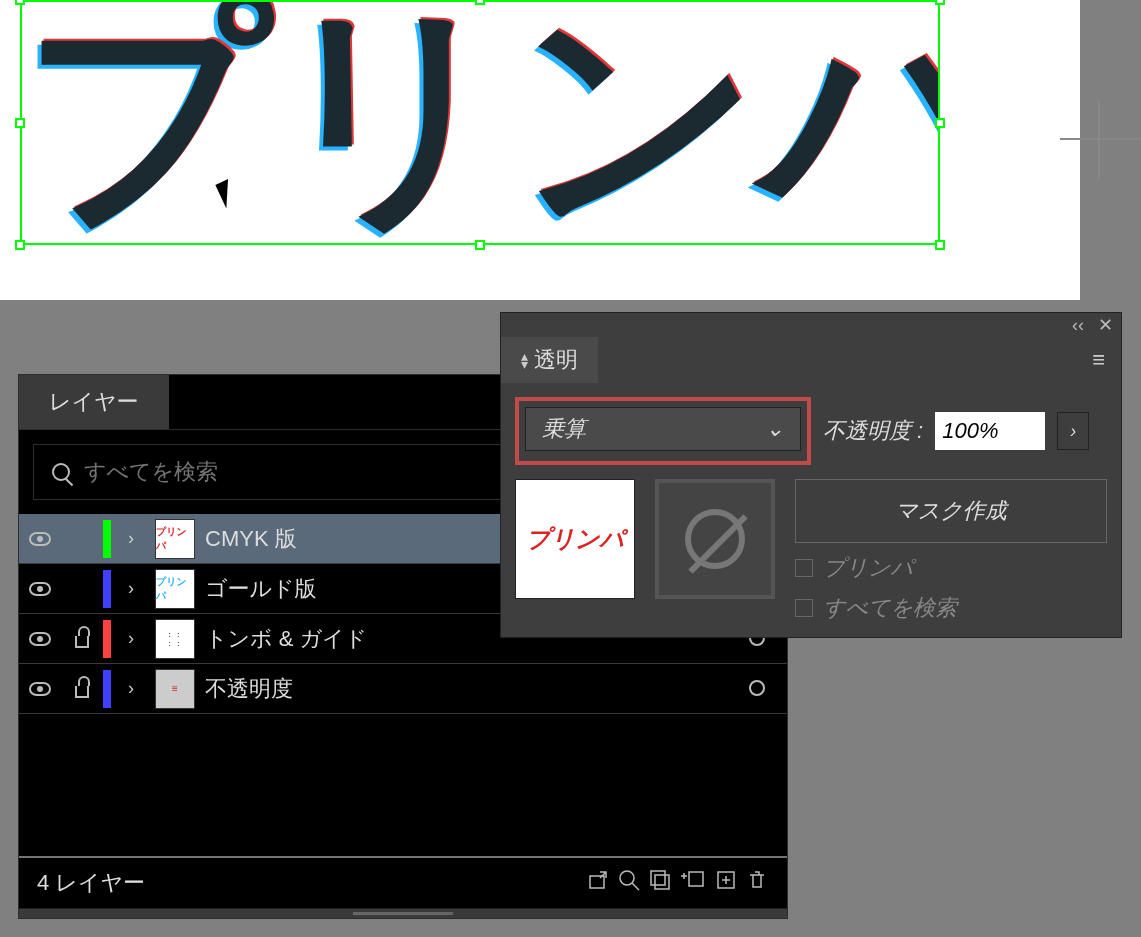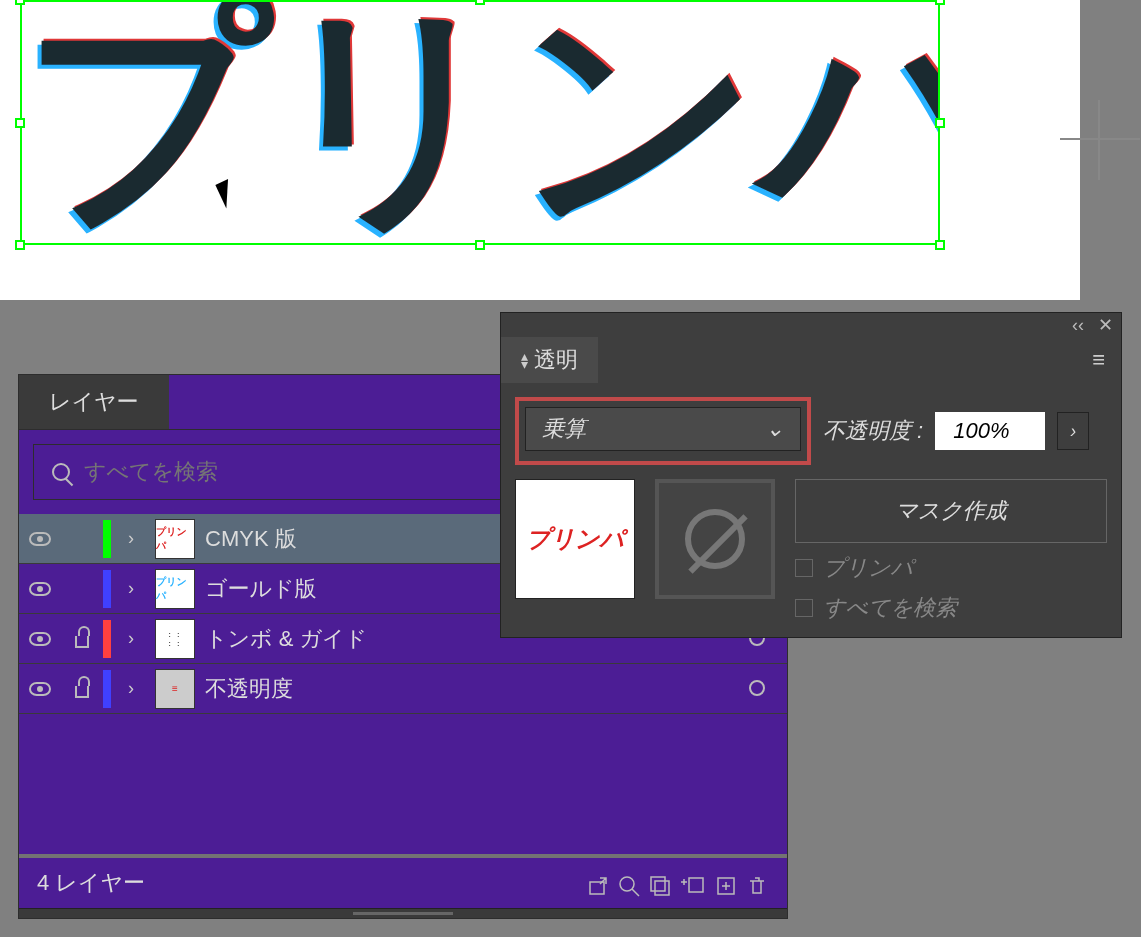--- a/index.html
+++ b/index.html
@@ -10,57 +10,57 @@
 .artwork { position: absolute; left: 20px; top: 0; width: 920px; height: 260px; }
 .sel-box { position: absolute; border: 2px solid #00ff00; }
 .handle { position: absolute; width: 10px; height: 10px; background: #fff; border: 2px solid #00ff00; }
 .cross { position: absolute; right: -60px; top: 100px; width: 80px; height: 80px; }
 .cross::before, .cross::after { content:''; position: absolute; background:#888; }
 .cross::before { left: 38px; top: 0; width: 2px; height: 80px; }
 .cross::after { top: 38px; left: 0; width: 80px; height: 2px; }
 .cursor-arrow { position:absolute; left: 220px; top: 180px; width: 0; height: 0; border-left: 14px solid #000; border-right: 4px solid transparent; border-bottom: 26px solid transparent; transform: rotate(-25deg); }
 
 
-.layers-panel { position: absolute; left: 18px; top: 374px; width: 770px; height: 545px; background: #4c1d95; border: 1px solid #2d2d2d; color: #ddd; display: flex; flex-direction: column; }
+.layers-panel { position: absolute; left: 18px; top: 374px; width: 770px; height: 545px; background: #000000; border: 1px solid #2d2d2d; color: #ddd; display: flex; flex-direction: column; }
 .tab-row { display:flex; border-bottom: 1px solid #2d2d2d; }
 .tab { padding: 12px 30px; background: #3a3a3a; font-size: 22px; }
 .search-row { padding: 14px 18px; display:flex; align-items:center; gap: 14px; border: 1px solid #2d2d2d; margin: 14px; }
 .search-row input { flex:1; background: transparent; border: none; color: #888; font-size: 22px; outline: none; }
 .layer-list { flex:1; overflow: hidden; }
 .layer-row { display:flex; align-items:center; height: 50px; border-bottom: 1px solid #3a3a3a; font-size: 22px; }
 .layer-row.active { background: #5a6a7a; }
 .vis-col, .lock-col { width: 42px; display:flex; justify-content:center; }
 .color-bar { width: 8px; height: 38px; }
 .c-green { background:#00ff00; } .c-blue { background:#4040ff; } .c-red { background:#ff4040; }
 .expand-col { width: 40px; text-align:center; font-size: 18px; color:#ccc; }
 .thumb { width: 40px; height: 40px; background:#fff; border:1px solid #333; margin: 0 10px 0 4px; display:flex; align-items:center; justify-content:center; font-size: 10px; color:#d22; font-weight:bold; }
 .thumb.blue-t { color:#29b2ff; }
 .thumb.dots { color:#555; font-size: 8px; letter-spacing: 2px; }
 .thumb.gray-t { background:#ccc; }
 .name { flex:1; }
 .target-col { width: 60px; text-align:center; }
 .target-col .circ { display:inline-block; width:16px; height:16px; border: 2px solid #bbb; border-radius: 50%; }
-.footer { display:flex; align-items:flex-end; padding: 10px 18px; border-top: 4px solid #737373; gap: 7px; font-size: 22px; }
+.footer { display:flex; align-items:flex-start; padding: 10px 18px; border-top: 2px solid #737373; gap: 7px; font-size: 22px; }
 .footer .spacer { flex:1; }
 .footer svg { fill:none; stroke:#bbb; stroke-width:1.5; }
 .panel-resize { height: 10px; background:#3a3a3a; border-top: 1px solid #222; display:flex; justify-content:center; align-items:center; }
 .panel-resize .grip { width: 100px; height: 3px; background:#666; }
 
 
 .trans-panel { position: absolute; left: 500px; top: 312px; width: 622px; background: #3e3e3e; border: 1px solid #222; color: #ddd; }
 .trans-titlebar { height: 24px; display:flex; justify-content:flex-end; align-items:center; padding: 0 8px; gap: 14px; color:#bbb; font-size: 18px; }
 .trans-tabrow { display:flex; align-items:center; }
 .trans-tab { padding: 8px 20px; background: #4a4a4a; font-size: 22px; display:flex; gap:8px; align-items:center; }
 .trans-menu { margin-left:auto; padding: 0 16px; font-size: 22px; color:#ccc; }
 .trans-body { padding: 14px; font-style: italic; }
 .trans-row1 { display:flex; align-items:center; gap: 12px; }
 .blend-wrap { border: 4px solid #c14a4a; padding: 6px 6px 10px 6px; }
 .blend-select { width: 276px; height: 44px; background:#4a4a4a; border: 1px solid #222; display:flex; align-items:center; padding: 0 16px; font-size: 22px; justify-content:space-between; }
 .opacity-label { font-size: 22px; }
-.opacity-field { background:#fff; color:#000; width: 110px; height: 38px; display:flex; align-items:center; padding:0 18px; font-size: 22px; }
+.opacity-field { background:#fff; color:#000; width: 110px; height: 38px; display:flex; align-items:center; padding:0 7px; font-size: 22px; }
 .chev-btn { width: 32px; height: 38px; border:1px solid #222; display:flex; align-items:center; justify-content:center; font-size: 18px; }
 .trans-row2 { display:flex; gap: 20px; padding-top: 14px; }
 .thumb-box { width: 120px; height: 120px; background:#fff; border: 1px solid #222; display:flex; align-items:center; justify-content:center; color:#d22; font-weight:bold; font-size: 24px; }
 .mask-box { width: 120px; height: 120px; border: 4px solid #555; background:#444; display:flex; align-items:center; justify-content:center; }
 .nomask { width: 60px; height: 60px; border: 6px solid #777; border-radius:50%; position:relative; }
 .nomask::after { content:''; position:absolute; width:78px; height:6px; background:#777; transform:rotate(-45deg); top:26px; left:-12px; }
 .mask-opts { flex:1; display:flex; flex-direction:column; gap: 10px; }
 .mask-btn { border: 1px solid #666; text-align:center; padding: 16px 0; font-size: 22px; }
 .check-row { display:flex; align-items:center; gap: 10px; color:#888; font-size: 22px; }
 .checkbox { width:18px; height:18px; border:1px solid #666; }

